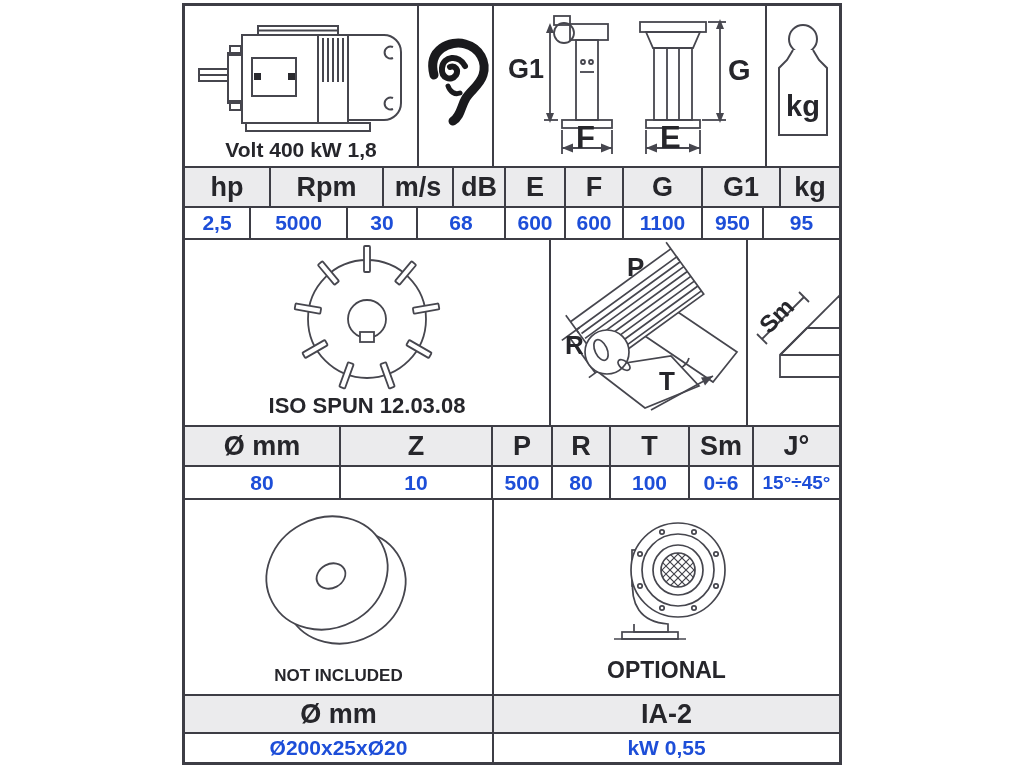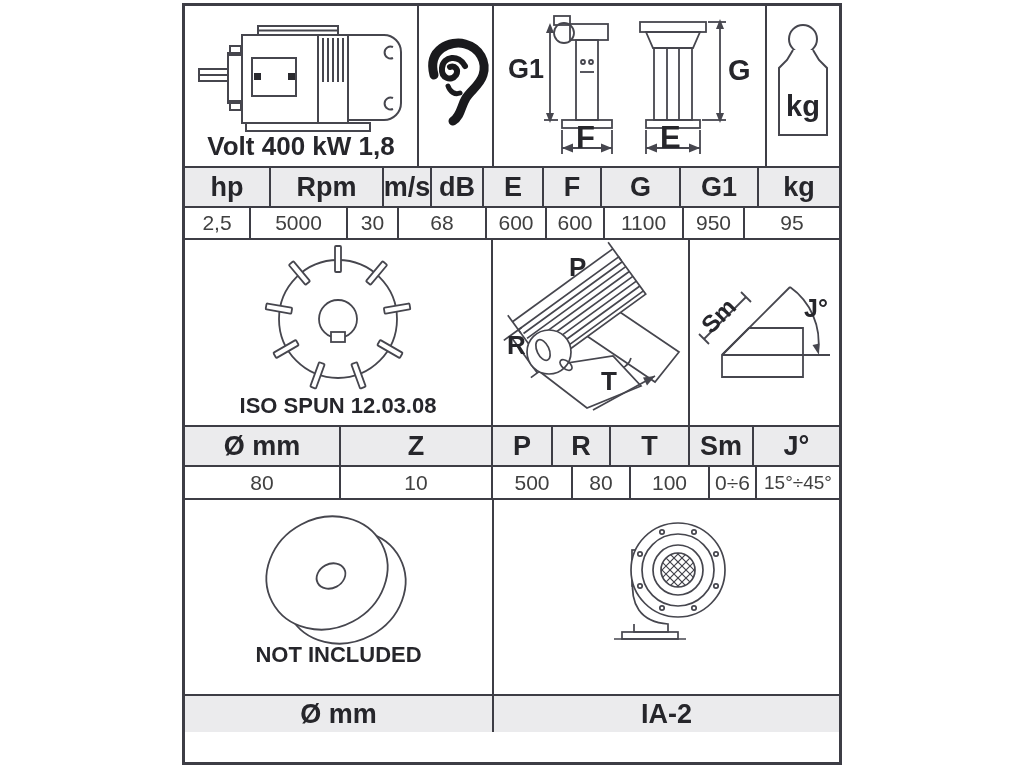--- a/index.html
+++ b/index.html
@@ -4,21 +4,21 @@
 <style>
   html,body{margin:0;padding:0;background:#ffffff;}
   body{width:1024px;height:768px;position:relative;font-family:"Liberation Sans",sans-serif;color:#26262b;overflow:hidden;}
   .sheet{position:absolute;left:182px;top:3px;width:660px;height:762px;border:3px solid #3d3d45;box-sizing:border-box;background:#fff;}
   .row{display:flex;border-top:2px solid #3d3d45;}
   .row:first-child{border-top:0;}
   .c{position:relative;box-sizing:border-box;border-left:2px solid #3d3d45;flex:0 0 auto;overflow:hidden;}
   .c:first-child{border-left:0;}
   .c.fill{flex:1 1 auto;}
   .h{background:#ebebed;font-weight:bold;font-size:27px;display:flex;align-items:center;justify-content:center;letter-spacing:0;}
-  .v{background:#fff;font-size:21px;display:flex;align-items:center;justify-content:center;color:#404040;}
+  .v{background:#fff;font-size:21px;display:flex;align-items:center;justify-content:center;color:#1d4ed8;font-weight:bold;}
   .imgcell{display:flex;align-items:center;justify-content:center;}
   svg{display:block;}
   .lbl{position:absolute;font-weight:bold;color:#26262b;line-height:1;}
   .cap{position:absolute;left:0;right:0;text-align:center;font-weight:bold;color:#26262b;}
   .sm-rot{transform:rotate(-45deg);}
 </style>
 </head>
 <body>
 
 <div class="sheet">
@@ -39,21 +39,21 @@
           <rect x="62" y="6" width="80" height="9"></rect>
           <path d="M62,10.5 H142"></path>
           <rect x="122" y="15" width="30" height="88"></rect>
           <path d="M127,18 V62 M132,18 V62 M137,18 V62 M142,18 V62 M147,18 V62"></path>
           <path d="M152,15 h36 a17,17 0 0 1 17,17 v51 a17,17 0 0 1 -17,17 h-36 z"></path>
           <path d="M197,27 a6,6 0 1 0 0,11"></path>
           <path d="M197,78 a6,6 0 1 0 0,11"></path>
           <rect x="50" y="103" width="124" height="8"></rect>
         </g>
       </svg>
-      <div class="cap" style="bottom:4px;font-size:26px">Volt 400 kW 1,8</div>
+      <div class="cap" style="bottom:4px;font-size:21px">Volt 400 kW 1,8</div>
     </div>
     <div class="c imgcell" style="width:75px">
       <svg width="70" height="98" viewBox="0 0 70 98">
         <g fill="none" stroke="#1a1a1d" stroke-linecap="round">
           <path d="M13,38 C6,12 30,3 44,7 C59,11 66,25 62,38 C59,48 50,53 45,61 C40,69 40,79 32,84" stroke-width="9"></path>
           <path d="M44,29 C38,17 22,19 21,31 C20,41 30,45 35,38 C38,33 34,28 29,30" stroke-width="6"></path>
           <path d="M27,49 C29,55 34,58 39,56" stroke-width="5"></path>
         </g>
       </svg>
     </div>
@@ -109,43 +109,43 @@
           <path d="M22,28 L16,38 L8,46 L8,113 L56,113 L56,46 L48,38 L42,28" fill="#ffffff"></path>
         </g>
       </svg>
       <span class="lbl" style="left:0;right:0;top:86px;text-align:center;font-size:29px">kg</span>
     </div>
   </div>
 
   <div class="row" style="height:38px">
     <div class="c h" style="width:84px">hp</div>
     <div class="c h" style="width:113px">Rpm</div>
-    <div class="c h" style="width:48px">m/s</div>
+    <div class="c h" style="width:70px">m/s</div>
     <div class="c h" style="width:52px">dB</div>
     <div class="c h" style="width:60px">E</div>
     <div class="c h" style="width:58px">F</div>
     <div class="c h" style="width:79px">G</div>
     <div class="c h" style="width:78px">G1</div>
     <div class="c h fill">kg</div>
   </div>
 
   <div class="row" style="height:30px">
     <div class="c v" style="width:64px">2,5</div>
     <div class="c v" style="width:97px">5000</div>
-    <div class="c v" style="width:51px">30</div>
+    <div class="c v" style="width:70px">30</div>
     <div class="c v" style="width:88px">68</div>
     <div class="c v" style="width:60px">600</div>
     <div class="c v" style="width:58px">600</div>
     <div class="c v" style="width:79px">1100</div>
     <div class="c v" style="width:61px">950</div>
     <div class="c v fill">95</div>
   </div>
 
   <div class="row" style="height:185px">
-    <div class="c" style="width:306px">
+    <div class="c" style="width:364px">
       <svg width="190" height="150" viewBox="0 0 190 150" style="margin:4px auto 0 auto">
         <g fill="none" stroke="#46464e" stroke-width="1.8">
           <circle cx="95" cy="75" r="59"></circle>
           <g>
             <rect x="92" y="2" width="6" height="26" rx="1" fill="#fff"></rect>
             <rect x="92" y="2" width="6" height="26" rx="1" fill="#fff" transform="rotate(40 95 75)"></rect>
             <rect x="92" y="2" width="6" height="26" rx="1" fill="#fff" transform="rotate(80 95 75)"></rect>
             <rect x="92" y="2" width="6" height="26" rx="1" fill="#fff" transform="rotate(120 95 75)"></rect>
             <rect x="92" y="2" width="6" height="26" rx="1" fill="#fff" transform="rotate(160 95 75)"></rect>
             <rect x="92" y="2" width="6" height="26" rx="1" fill="#fff" transform="rotate(200 95 75)"></rect>
@@ -210,37 +210,37 @@
     <div class="c h" style="width:60px">P</div>
     <div class="c h" style="width:58px">R</div>
     <div class="c h" style="width:79px">T</div>
     <div class="c h" style="width:64px">Sm</div>
     <div class="c h fill">J°</div>
   </div>
 
   <div class="row" style="height:31px">
     <div class="c v" style="width:154px">80</div>
     <div class="c v" style="width:152px">10</div>
-    <div class="c v" style="width:80px">500</div>
+    <div class="c v" style="width:60px">500</div>
     <div class="c v" style="width:58px">80</div>
     <div class="c v" style="width:79px">100</div>
-    <div class="c v" style="width:47px">0÷6</div>
+    <div class="c v" style="width:64px">0÷6</div>
     <div class="c v fill" style="font-size:19px">15°÷45°</div>
   </div>
 
   <div class="row" style="height:194px">
     <div class="c" style="width:307px">
       <svg width="307" height="152" viewBox="0 0 307 152">
         <g fill="none" stroke="#46464e" stroke-width="1.8">
           <ellipse cx="160" cy="87" rx="62" ry="55" transform="rotate(-28 160 87)"></ellipse>
           <ellipse cx="142" cy="73" rx="62" ry="55" transform="rotate(-28 142 73)" fill="#ffffff"></ellipse>
           <ellipse cx="146" cy="76" rx="15" ry="12" transform="rotate(-28 146 76)"></ellipse>
         </g>
       </svg>
-      <div class="cap" style="bottom:26px;font-size:22px">NOT INCLUDED</div>
+      <div class="cap" style="bottom:8px;font-size:17px">NOT INCLUDED</div>
     </div>
     <div class="c fill">
       <svg width="347" height="152" viewBox="0 0 347 152">
         <defs>
           <clipPath id="grille-clip">
               <circle cx="184" cy="70" r="17"></circle>
             </clipPath>
         </defs>
         <g fill="none" stroke="#46464e" stroke-width="1.7">
           <rect x="138" y="50" width="20" height="36"></rect>
@@ -258,22 +258,27 @@
           <circle cx="200" cy="32" r="2.2"></circle>
             <circle cx="222" cy="54" r="2.2"></circle>
           <circle cx="184" cy="70" r="25"></circle>
           <circle cx="184" cy="70" r="17"></circle>
           <g clip-path="url(#grille-clip)" stroke-width="1.2">
             <path d="M150,12 L220,82 M150,20 L220,90 M150,28 L220,98 M150,36 L220,106 M150,44 L220,114 M150,52 L220,122 M150,60 L220,130"></path>
             <path d="M150,80 L220,10 M150,88 L220,18 M150,96 L220,26 M150,104 L220,34 M150,112 L220,42 M150,120 L220,50 M150,128 L220,58"></path>
           </g>
         </g>
       </svg>
+      <div class="cap" style="bottom:10px;font-size:23px">OPTIONAL</div>
     </div>
   </div>
 
   <div class="row" style="height:36px">
     <div class="c h" style="width:307px">Ø mm</div>
     <div class="c h fill">IA-2</div>
   </div>
 
+  <div class="row" style="height:28px">
+    <div class="c v" style="width:307px">Ø200x25xØ20</div>
+    <div class="c v fill">kW 0,55</div>
+  </div>
 
 </div>
 
 </body></html>

